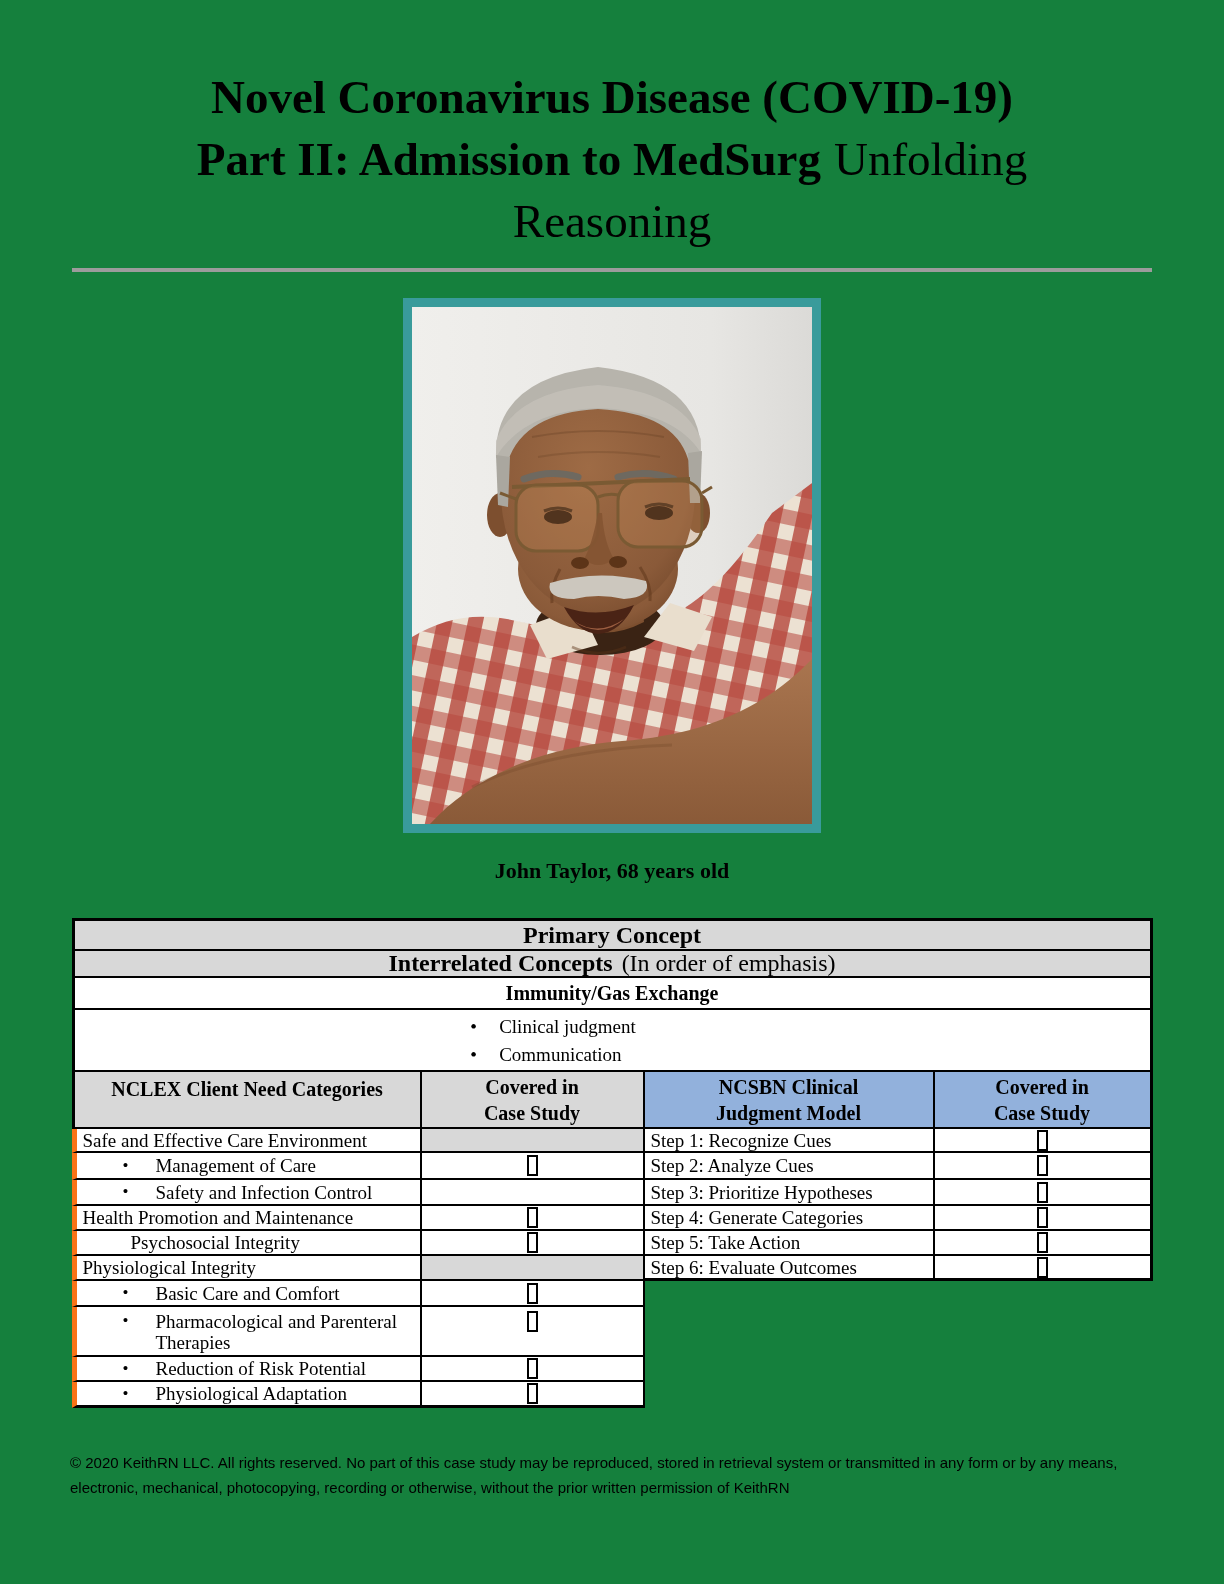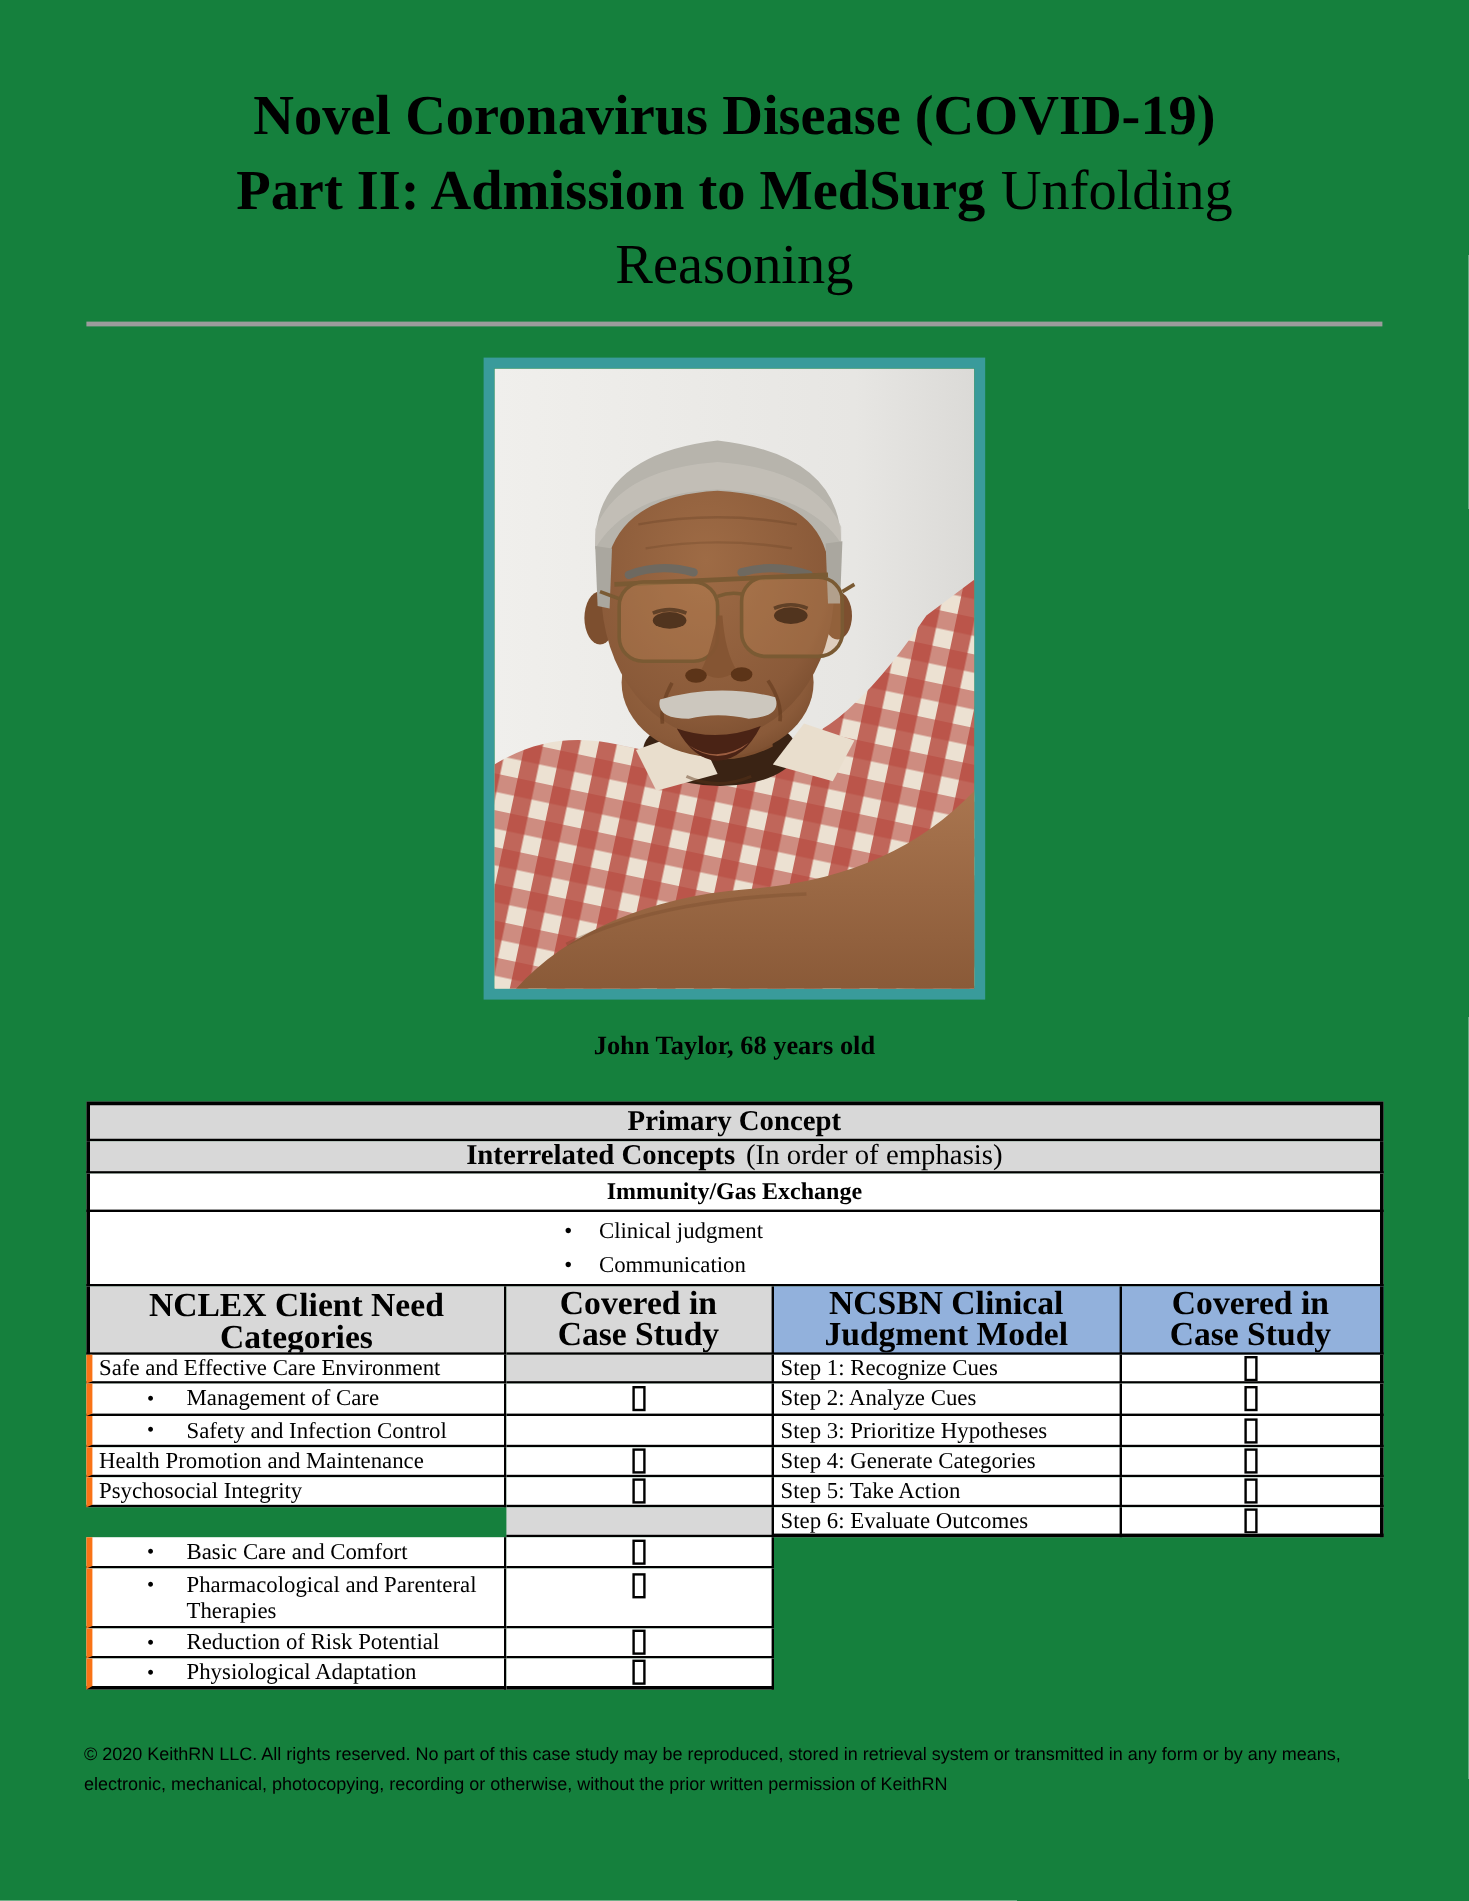--- a/index.html
+++ b/index.html
@@ -30,21 +30,21 @@
   .blue{background:var(--header-blue,#92b1dc);}
   .b{font-weight:bold;}
   .fs22{font-size:24px;}
   .fs20{font-size:20px;}
   .inter-reg{margin-left:9px;}
   .bullets-row{align-items:flex-start;}
   .bullets-row ul{list-style:none;margin:3px auto 0;padding:0 118px 0 0;width:fit-content;}
   .bullets-row li{display:flex;line-height:28px;font-size:19px;text-align:left;}
   .blt2{width:12px;margin-right:17px;}
 
-  .hdr{font-weight:bold;font-size:28px;justify-content:center;text-align:center;white-space:pre-line;line-height:26px;}
+  .hdr{font-weight:bold;font-size:20px;justify-content:center;text-align:center;white-space:pre-line;line-height:26px;}
   .h1{grid-row:5;grid-column:1;border-left:3px solid #000;align-items:flex-start;padding-top:4px;}
   .h2{grid-row:5;grid-column:2;}
   .h3{grid-row:5;grid-column:3;}
   .h4{grid-row:5;grid-column:4;border-right:3px solid #000;}
 
   .cat{border-left:5px solid #f97316;}
   .lbl{margin-left:6px;line-height:21px;}
   .blt{display:none;}
   .indent .blt{display:inline-block;margin-left:46px;font-size:17px;}
   .indent .lbl{margin-left:27px;}
@@ -189,27 +189,30 @@
       </div>
       <div class="cell cov" style="grid-area: 8 / 2;"></div>
 
       <div class="cell cat" style="grid-area: 9 / 1;">
         <span class="lbl">Health Promotion and Maintenance</span>
       </div>
       <div class="cell cov" style="grid-area: 9 / 2;">
         <span class="chk"></span>
       </div>
 
-      <div class="cell cat" style="grid-area: 10 / 1;">
+      <div class="cell cat" style="grid-area: 10 / 1; padding-left: 48px;">
         <span class="lbl">Psychosocial Integrity</span>
       </div>
       <div class="cell cov" style="grid-area: 10 / 2;">
         <span class="chk"></span>
       </div>
 
+      <div class="cell cat" style="grid-area: 11 / 1;">
+        <span class="lbl">Physiological Integrity</span>
+      </div>
       <div class="cell cov gray" style="grid-area: 11 / 2;"></div>
 
       <div class="cell cat indent" style="grid-area: 12 / 1;">
         <span class="blt">•</span>
         <span class="lbl">Basic Care and Comfort</span>
       </div>
       <div class="cell cov" style="grid-area: 12 / 2;">
         <span class="chk"></span>
       </div>
 

